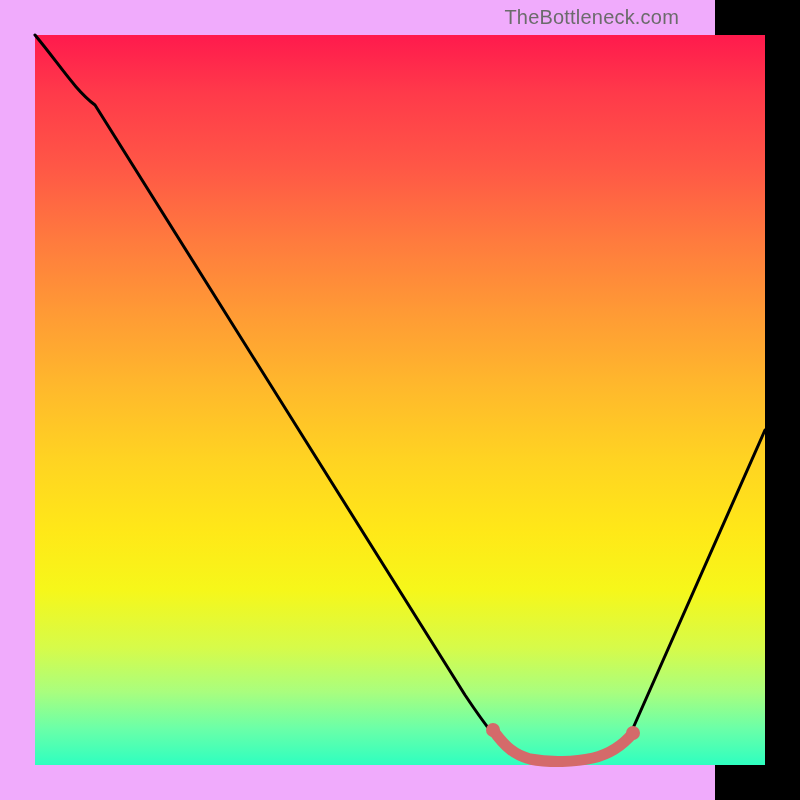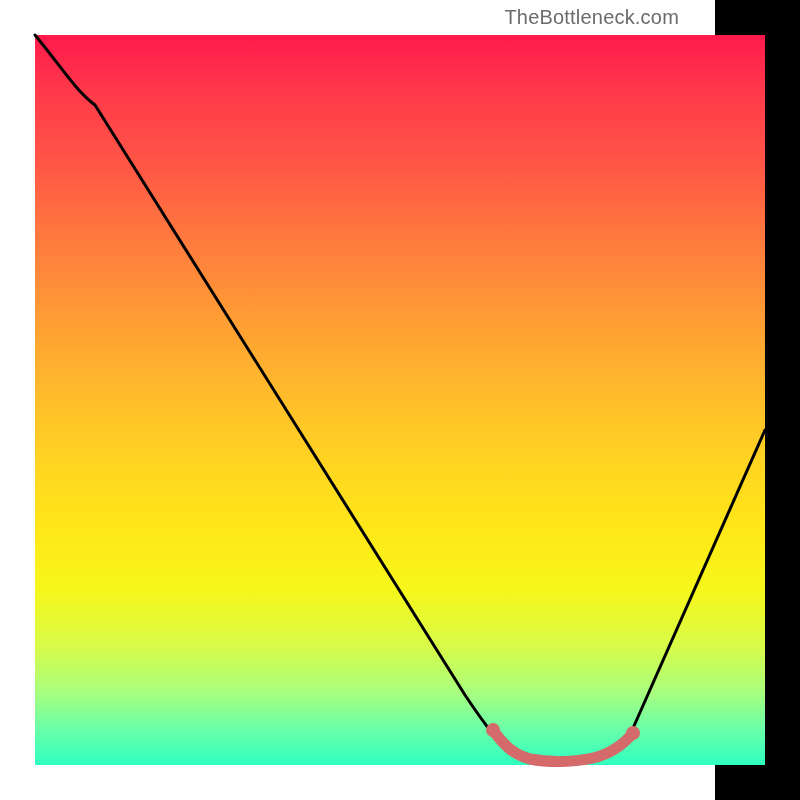--- a/index.html
+++ b/index.html
@@ -8,21 +8,21 @@
     width: 800px;
     height: 800px;
     background: #000;
     overflow: hidden;
     font-family: Arial, Helvetica, sans-serif;
   }
   .container {
     position: relative;
     width: 715px;
     height: 800px;
-    background: #ffffff;
+    background: #f0abfc;
   }
   .plot-area {
     position: absolute;
     left: 35px;
     top: 35px;
     width: 730px;
     height: 730px;
     background: linear-gradient(
       to bottom,
       #ff1a4d 0%,

